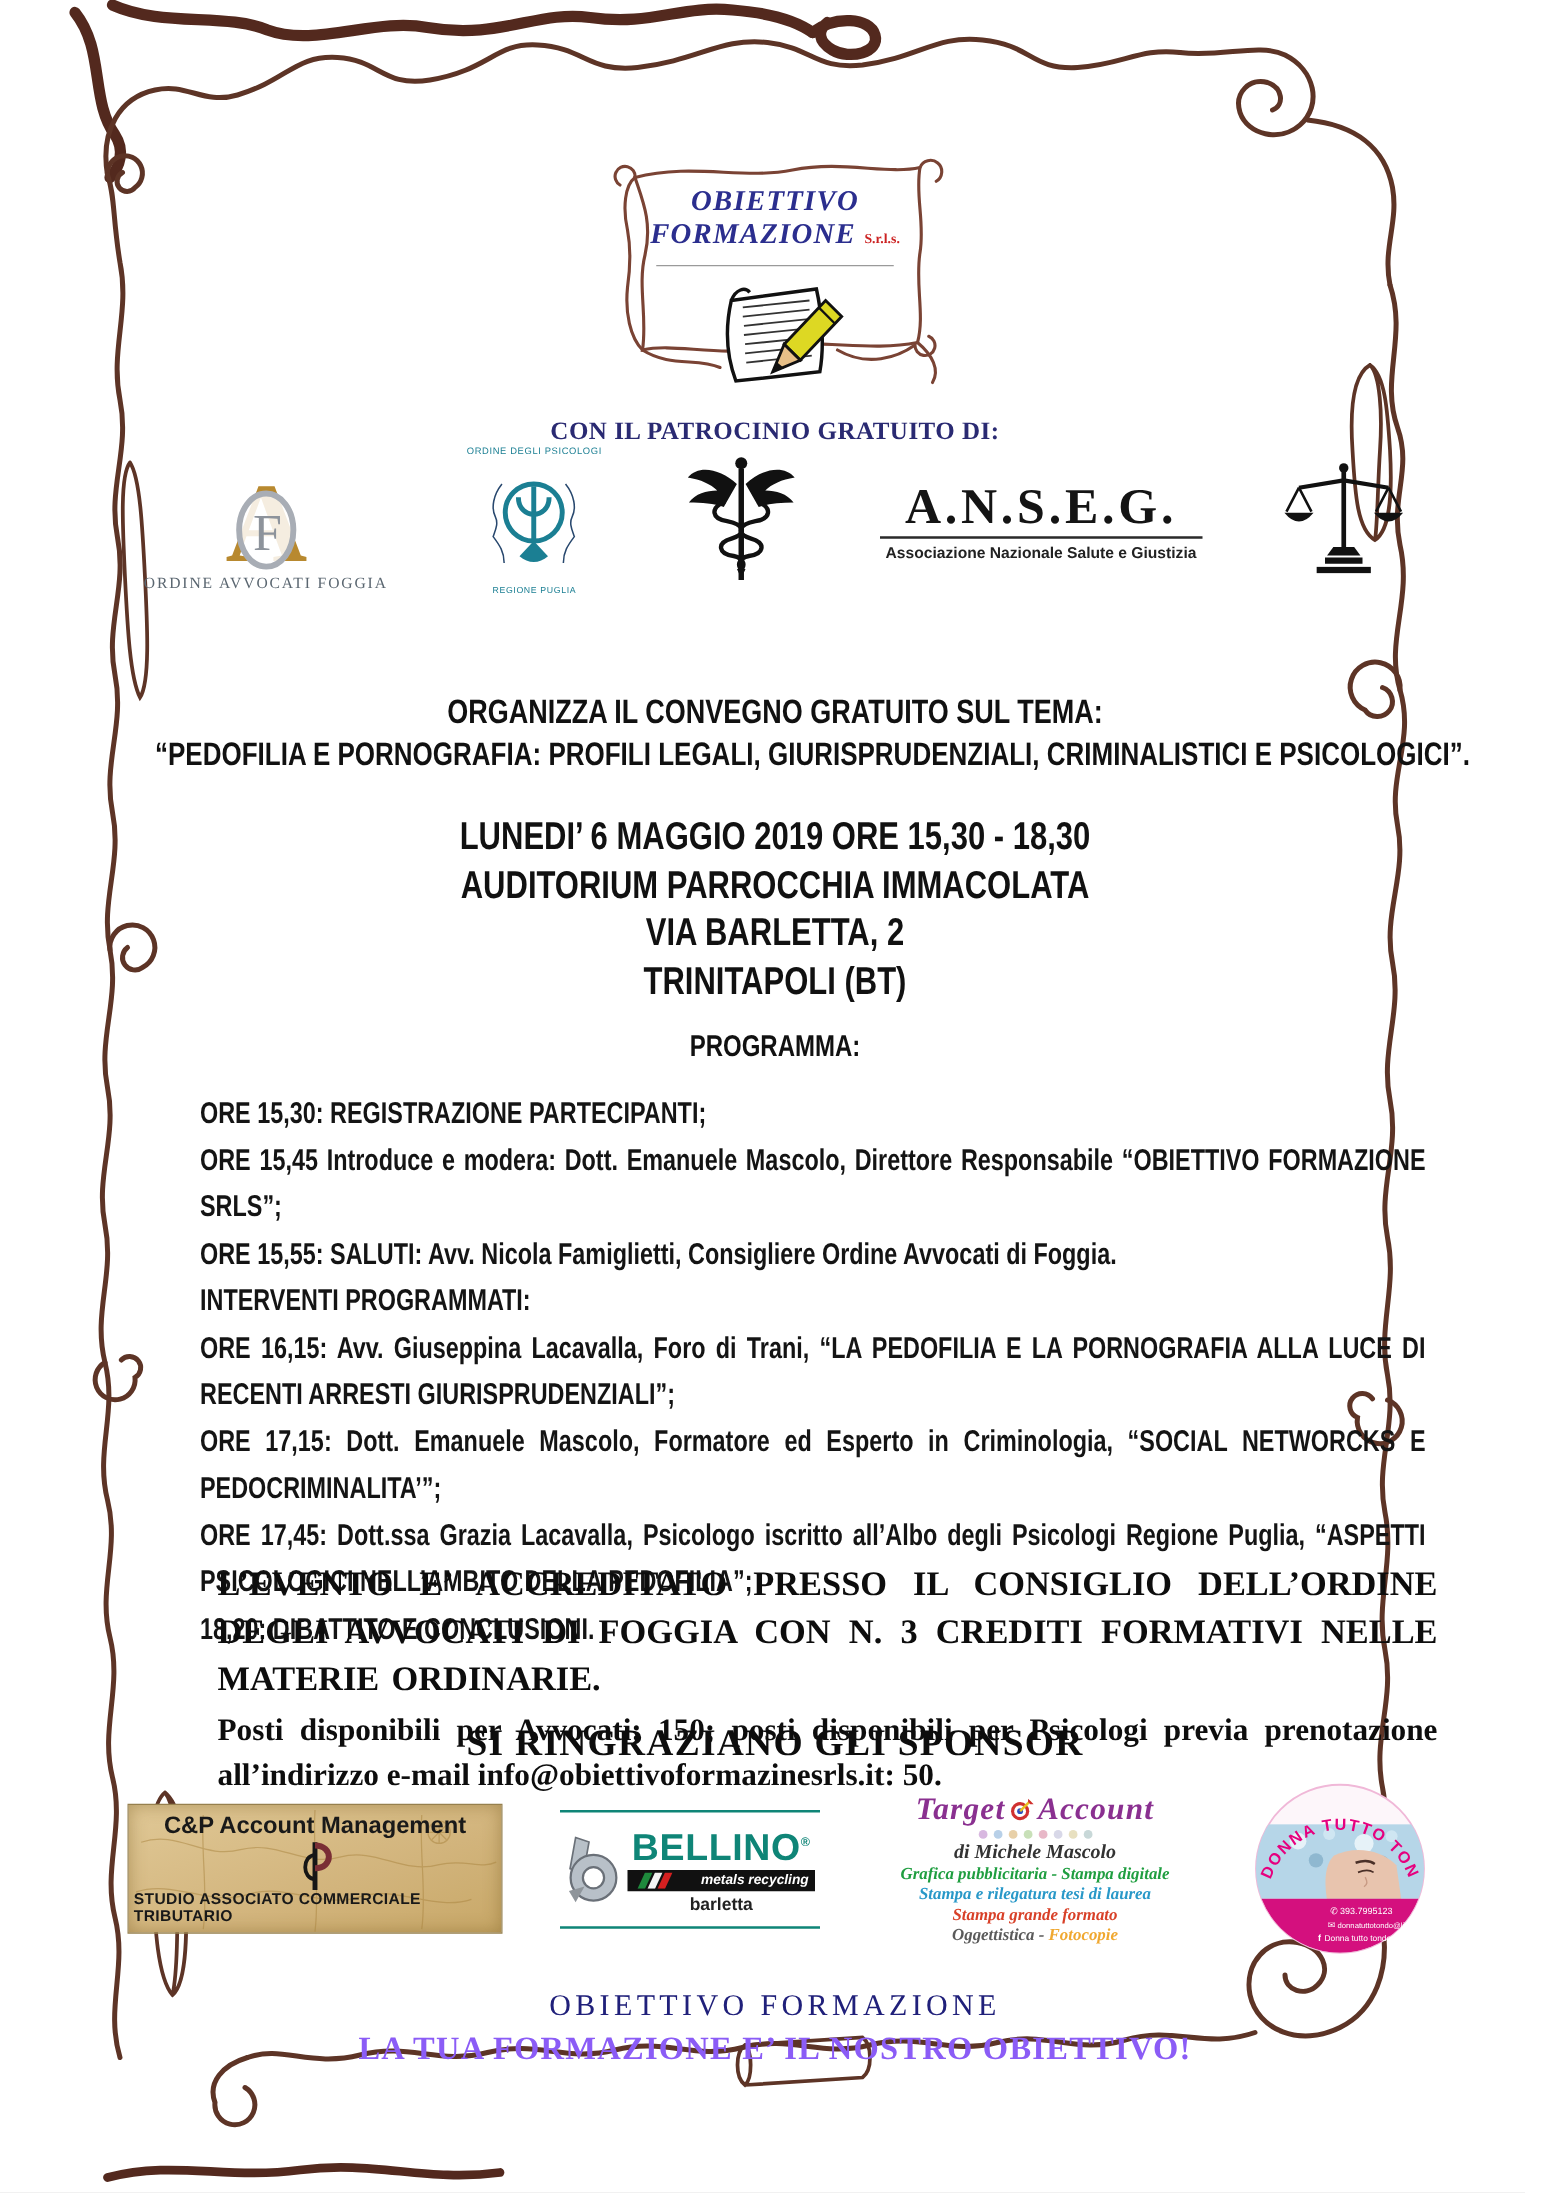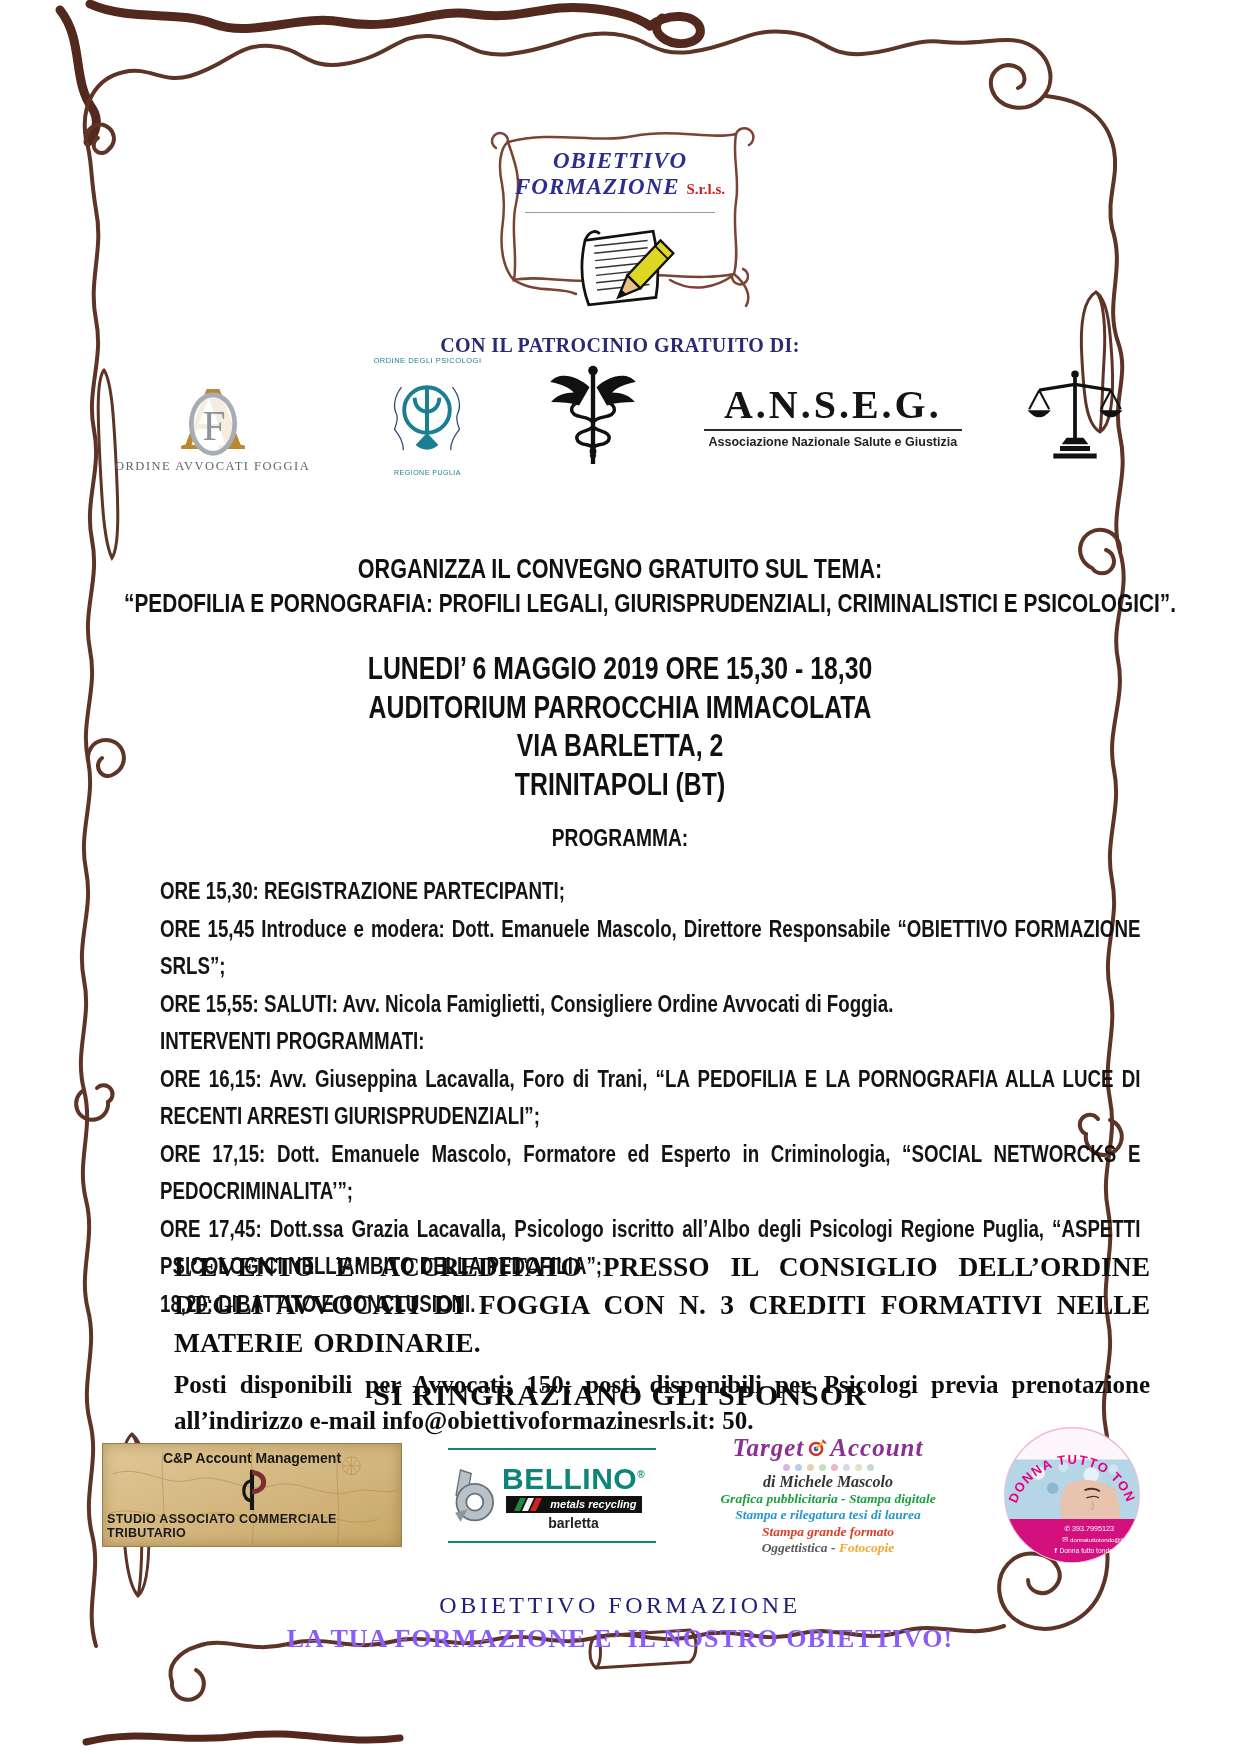--- a/index.html
+++ b/index.html
@@ -10,21 +10,21 @@
 
   
   .border-svg{position:absolute;left:0;top:0;width:1240px;height:1754px;pointer-events:none;}
 
   
   .logo-frame{left:50%;top:116px;width:292px;height:198px;transform:translateX(-50%);}
   .logo-frame .frame-svg{position:absolute;left:0;top:0;width:100%;height:100%;}
   .logo-title{position:absolute;left:0;top:32px;width:100%;text-align:center;
               font-family:"Liberation Serif",serif;font-style:italic;font-weight:bold;
               color:#2b2e8e;font-size:23px;line-height:26px;letter-spacing:1px;}
-  .logo-title .suffix{font-size:15px;color:#cc2222;font-style:normal;letter-spacing:0;}
+  .logo-title .suffix{font-size:11px;color:#cc2222;font-style:normal;letter-spacing:0;}
   .logo-sep{position:absolute;left:50%;top:96px;width:190px;height:1px;background:#9a9a9a;transform:translateX(-50%);}
   .notepad{position:absolute;left:50%;top:106px;transform:translateX(-50%);}
 
   
   .patronage-h{top:334px;left:0;width:100%;text-align:center;font-family:"Liberation Serif",serif;
                font-weight:bold;font-size:20px;color:#2a2a72;letter-spacing:.4px;}
   .logos-row{top:352px;left:115px;width:1010px;height:128px;display:flex;align-items:center;justify-content:space-between;}
   .logo-cell{display:flex;flex-direction:column;align-items:center;}
   .af-caption{font-family:"Liberation Serif",serif;font-size:12.5px;color:#5a6670;letter-spacing:1.5px;margin-top:1px;}
   .psi-label{font-size:7.5px;color:#1b7f93;letter-spacing:.5px;}
@@ -54,29 +54,29 @@
 
   
   .sponsors-h{top:1378px;left:0;width:100%;text-align:center;font-family:"Liberation Serif",serif;
               font-weight:bold;font-size:30px;letter-spacing:1px;color:#0d0d0d;}
   .sponsor-row{top:1420px;left:102px;width:1042px;height:150px;display:flex;align-items:center;justify-content:space-between;}
 
   .cp{position:relative;width:300px;height:104px;background:linear-gradient(160deg,#e0c896,#d2b47c 60%,#c8a868);
       border:1px solid #96804e;box-shadow:inset 0 0 14px rgba(120,90,30,.45);overflow:hidden;
       display:flex;flex-direction:column;align-items:center;justify-content:space-between;padding:6px 4px;box-sizing:border-box;}
   .cp-map{position:absolute;inset:0;opacity:.5;}
-  .cp-title{position:relative;font-size:14px;font-weight:bold;color:#191919;}
+  .cp-title{position:relative;font-size:19px;font-weight:bold;color:#191919;}
   .cp-sub{position:relative;font-size:12.5px;font-weight:bold;color:#191919;letter-spacing:.3px;}
 
   .bellino{width:208px;border-top:2px solid #0f8577;border-bottom:2px solid #0f8577;padding:10px 0;
            display:flex;align-items:center;gap:4px;}
   .bellino-col{display:flex;flex-direction:column;align-items:center;}
   .bellino-name{font-size:30px;font-weight:bold;color:#0f8577;letter-spacing:.5px;line-height:30px;}
   .bellino-name sup{font-size:10px;color:#0f8577;}
-  .bellino-bar{position:relative;width:136px;height:17px;background:#111;margin-top:2px;
+  .bellino-bar{position:relative;width:150px;height:17px;background:#111;margin-top:2px;
                display:flex;align-items:center;justify-content:flex-end;padding-right:5px;box-sizing:border-box;}
   .bellino-tag{color:#fff;font-size:11px;font-weight:bold;font-style:italic;}
   .bellino-flag{position:absolute;left:4px;top:2px;}
   .bellino-city{font-size:14px;font-weight:bold;color:#222;margin-top:2px;}
 
   .target{width:252px;text-align:center;font-family:"Liberation Serif",serif;}
   .target-head{display:flex;align-items:center;justify-content:center;gap:3px;
                font-weight:bold;font-style:italic;font-size:25px;color:#8a3090;letter-spacing:1px;}
   .target-dots{display:flex;justify-content:center;gap:5px;margin:2px 0;}
   .target-dots i{width:7px;height:7px;border-radius:50%;display:block;}

